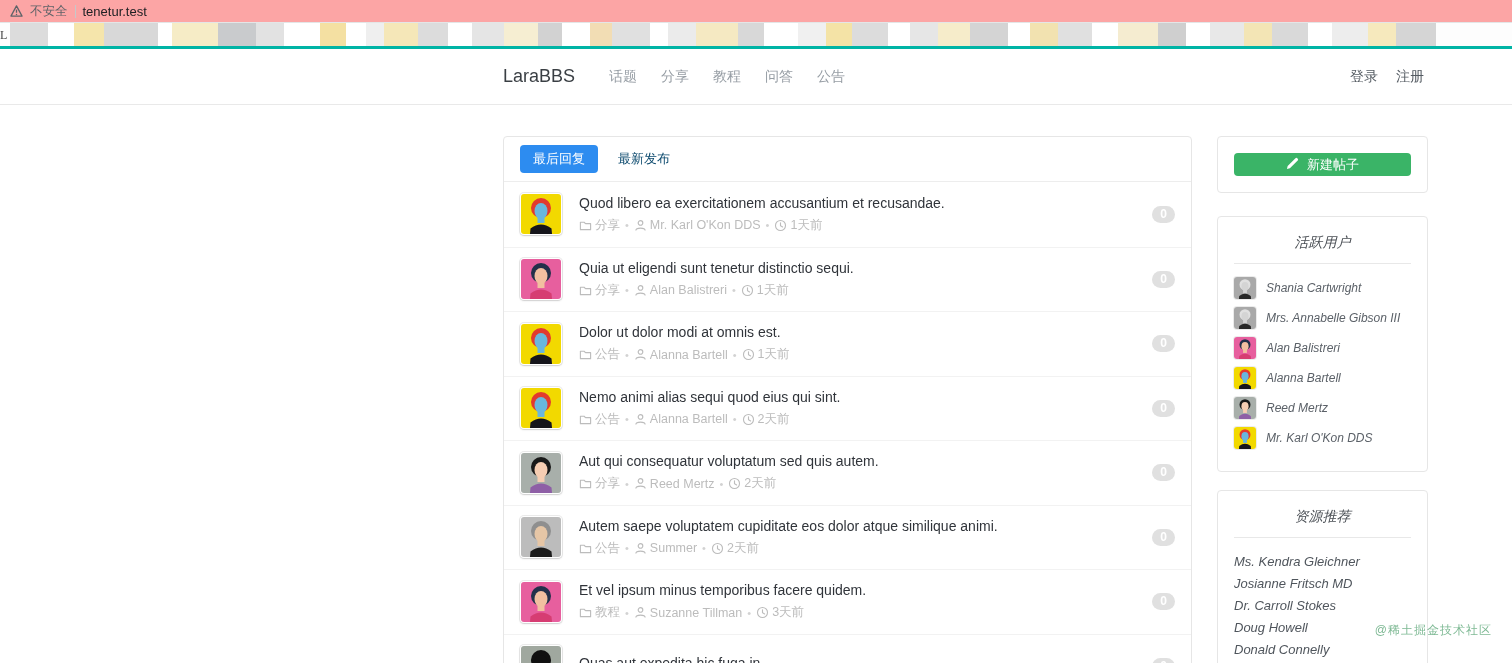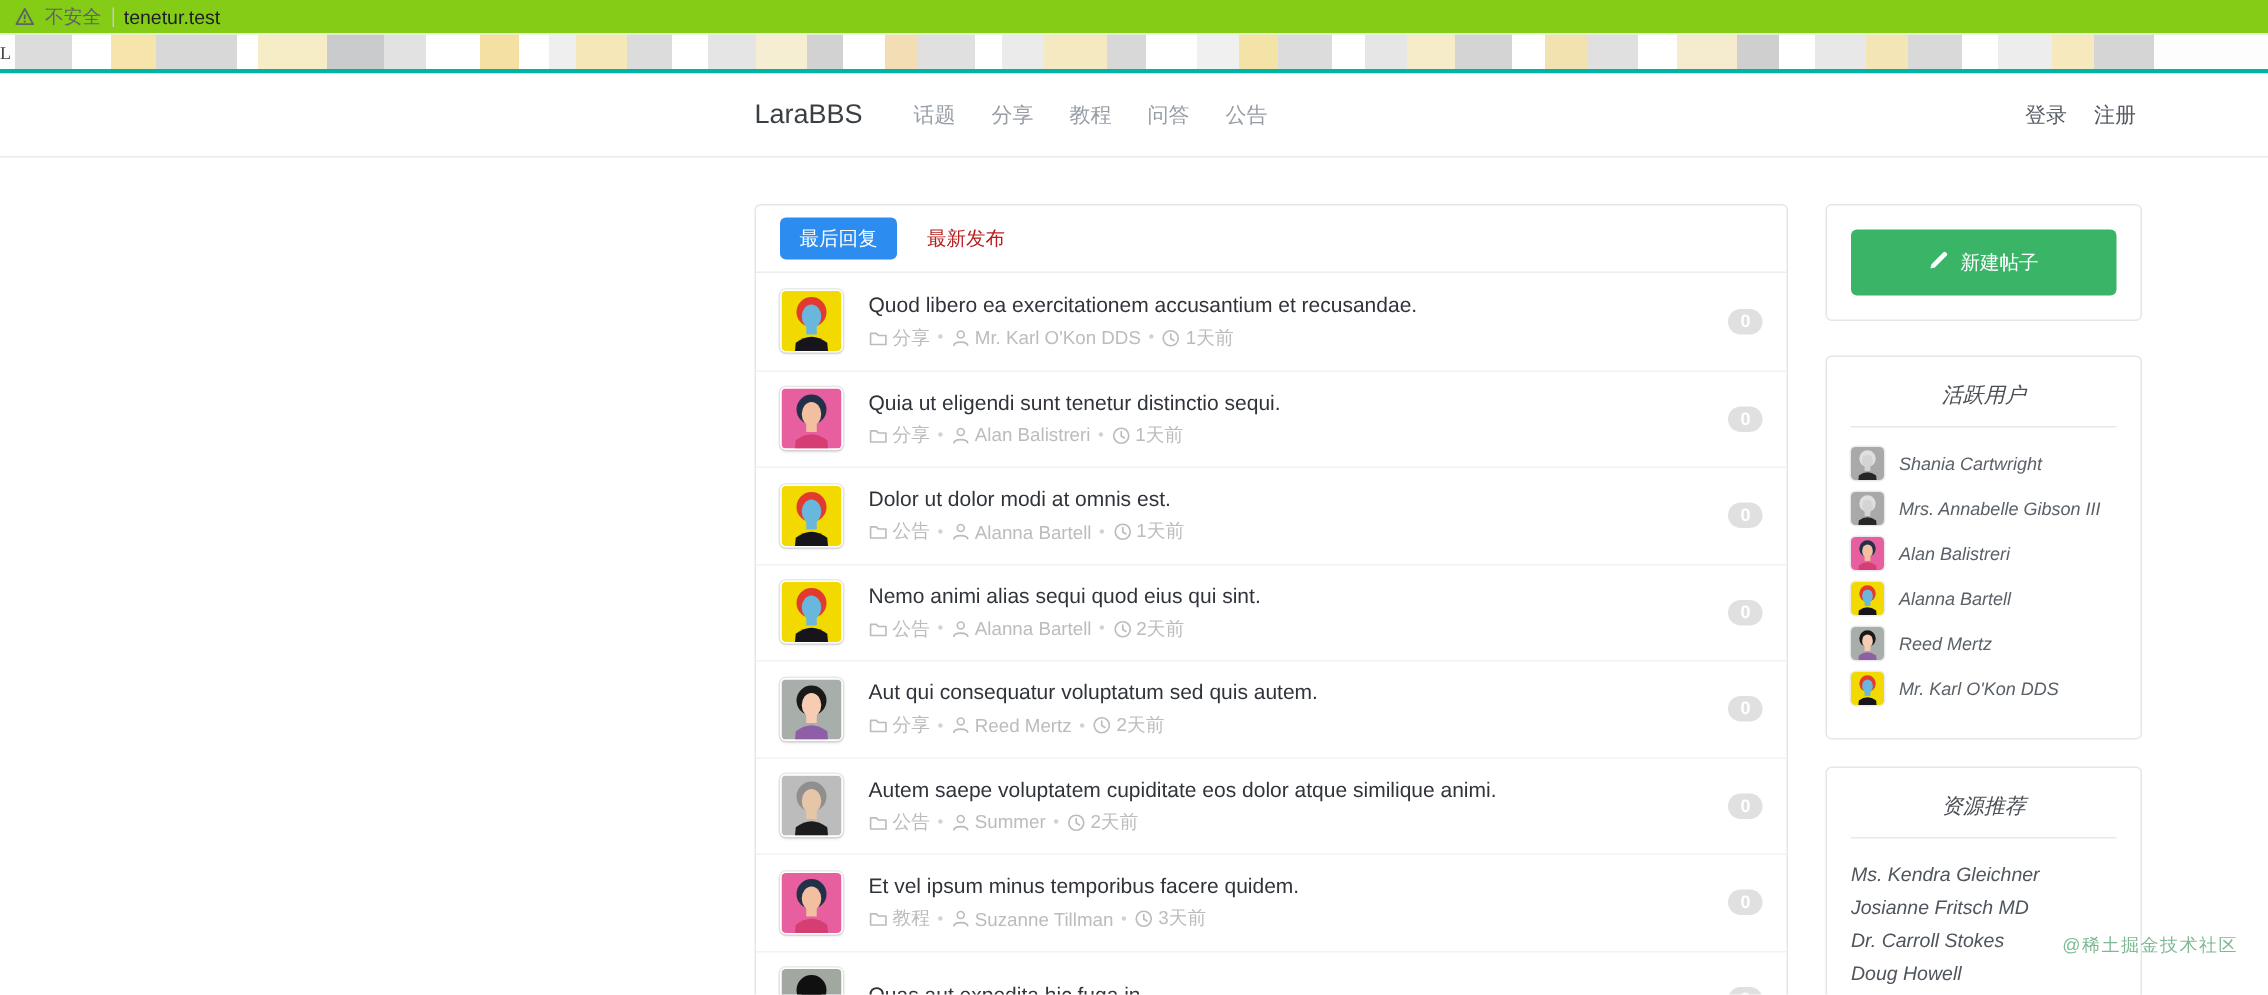--- a/index.html
+++ b/index.html
@@ -11,21 +11,21 @@
   *{margin:0;padding:0;box-sizing:border-box;}
   html,body{width:1512px;height:663px;overflow:hidden;}
   body{
     position:relative;
     background:#fff;
     font-family:"Liberation Sans","DejaVu Sans",sans-serif;
     color:#333;
   }
   
   .chrome-bar{
-    height:23px;background:#84cc16;border-bottom:1px solid #e4e6e7;
+    height:23px;background:#fca5a5;border-bottom:1px solid #e4e6e7;
     display:flex;align-items:center;padding-left:10px;gap:7px;
     font-size:12.5px;color:#5f6368;
   }
   .chrome-bar .url{color:#202124;font-size:13px;}
   .chrome-sep{width:1px;height:13px;background:#c6c8ca;}
   .warn-icon svg{display:block;}
   
   .bookmarks-strip{
     height:23px;background:#fdfdfd;display:flex;align-items:stretch;
     overflow:hidden;position:relative;padding-left:10px;
@@ -55,21 +55,21 @@
   .topics-card{width:689px;min-height:560px;}
   .tabs-row{
     display:flex;align-items:center;gap:12px;
     padding:9px 16px;border-bottom:1px solid #ededed;height:45px;
   }
   .tab-active{
     background:var(--primary);color:#fff;font-size:13px;
     padding:5px 13px;border-radius:4px;border:none;cursor:pointer;
   }
   .tab-inactive{
-    background:none;border:none;color:#b91c1c;font-size:13px;
+    background:none;border:none;color:#0c4a6e;font-size:13px;
     padding:5px 8px;cursor:pointer;
   }
   .topic-list{list-style:none;}
   .topic-row{
     display:flex;align-items:center;height:64.5px;padding:0 16px;
     border-top:1px solid #f2f2f2;cursor:pointer;
   }
   .topic-row:first-child{border-top:none;}
   .avatar-lg{
     width:42px;height:42px;border-radius:4px;overflow:hidden;flex:0 0 auto;
@@ -86,21 +86,21 @@
   .topic-meta .dot{color:#d2d2d2;margin:0 5px;font-size:11px;}
   .meta-link{color:#bcbcbc;}
   .reply-badge{
     background:var(--badge-bg);color:#fff;font-size:12px;font-weight:bold;
     border-radius:10px;padding:1px 8px 2px;line-height:14px;
   }
   
   .sidebar{width:211px;flex:0 0 auto;}
   .new-post-card{padding:16px;margin-bottom:23px;}
   .new-post-btn{
-    width:100%;height:44px;background:var(--success);border:none;border-radius:4px;
+    width:100%;height:23px;background:var(--success);border:none;border-radius:4px;
     color:#fff;font-size:13px;display:flex;align-items:center;justify-content:center;
     gap:8px;cursor:pointer;text-align:right;
   }
   .side-card{padding:13px 16px 14px;margin-bottom:18px;font-style:italic;}
   .side-title{text-align:center;font-size:14px;color:#4a4f55;padding:4px 0 0;}
   .side-hr{border:none;border-top:1px solid #e8e8e8;margin:11px 0 13px;}
   .user-list{list-style:none;}
   .user-item{display:flex;align-items:center;gap:10px;margin-bottom:8px;cursor:pointer;}
   .avatar-sm{
     width:22px;height:22px;border-radius:3px;overflow:hidden;flex:0 0 auto;

